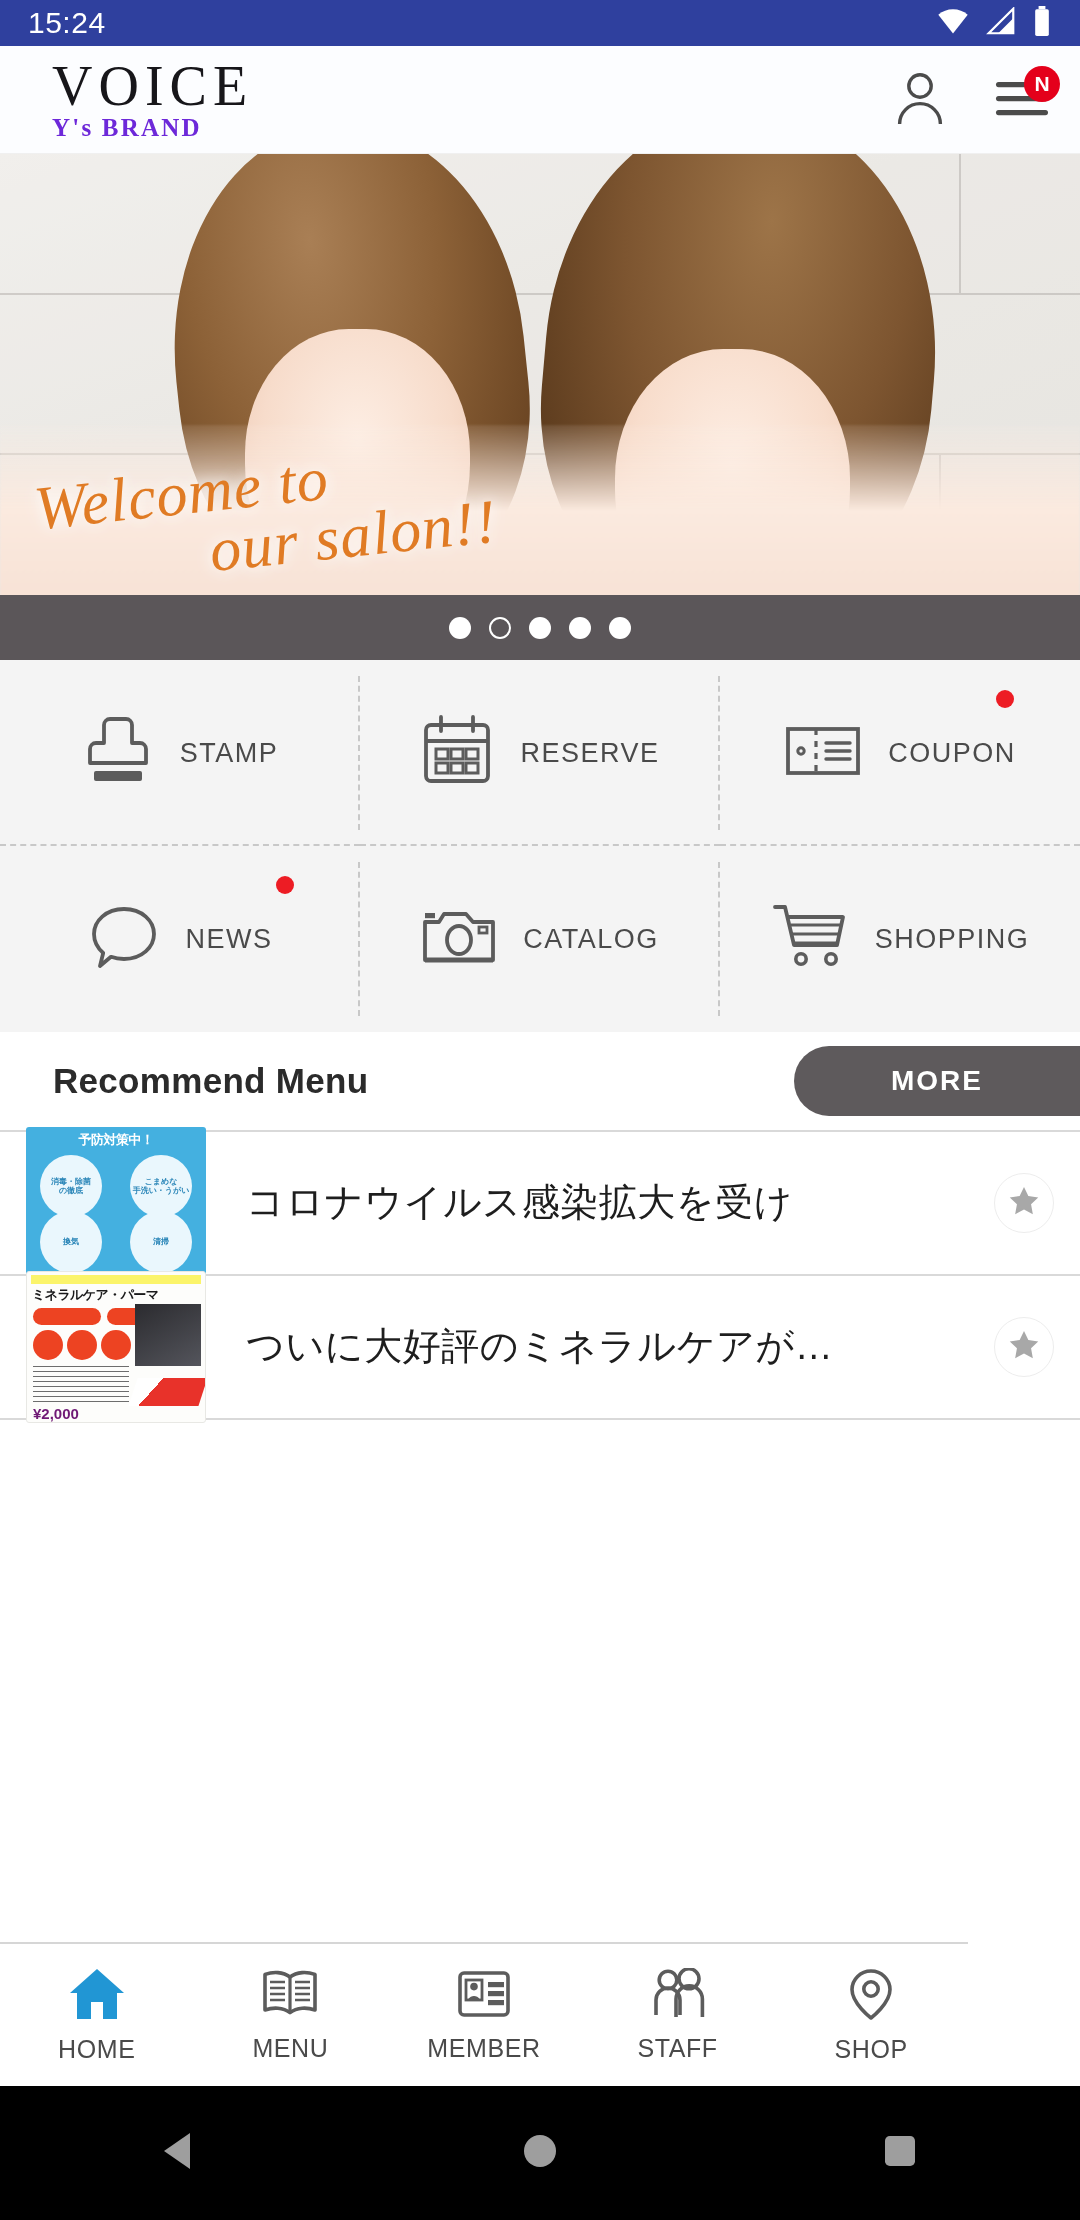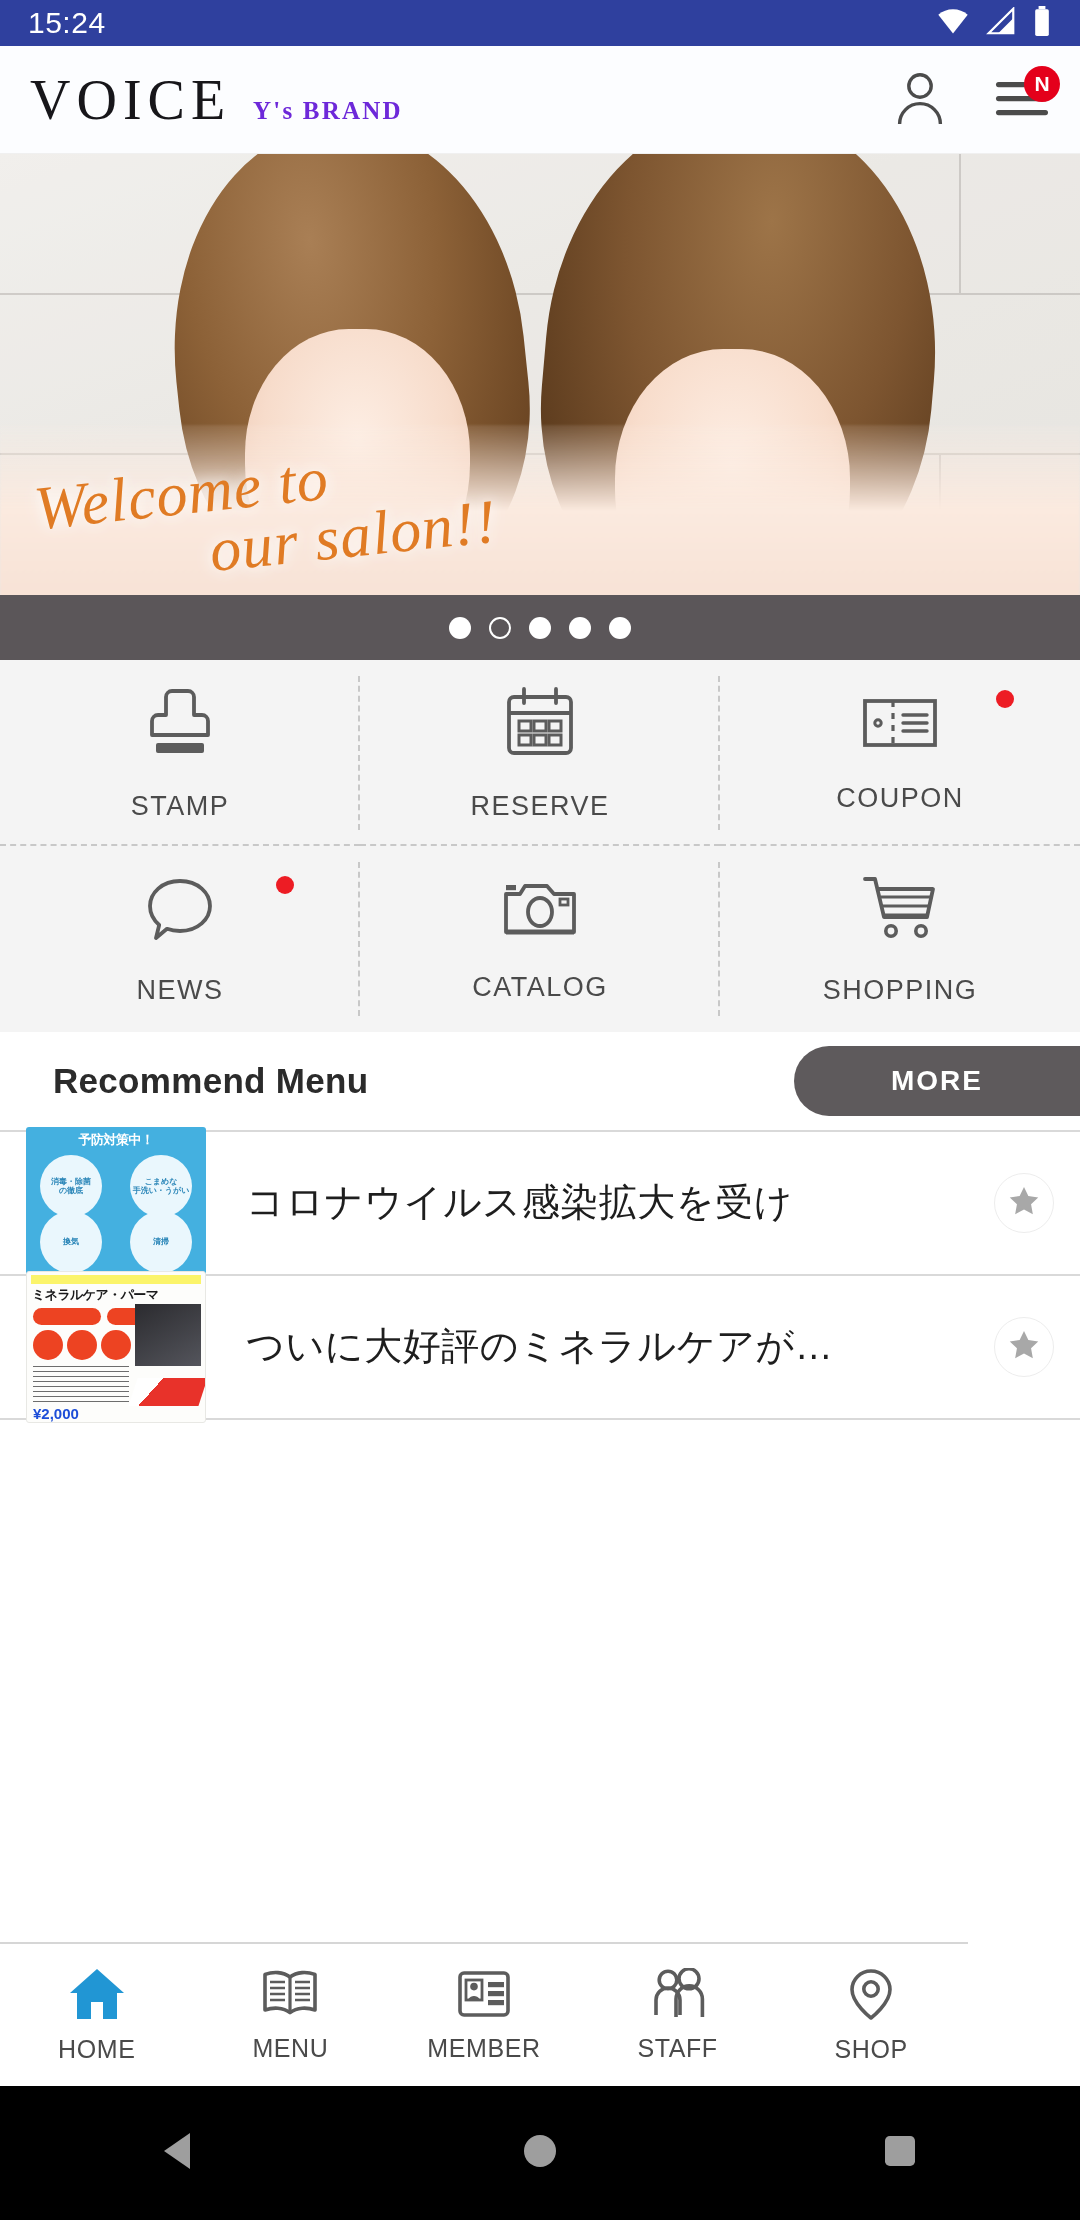--- a/index.html
+++ b/index.html
@@ -19,21 +19,21 @@
   }
   .status-time { font-size:30px; font-weight:400; letter-spacing:.5px; }
   .status-icons { margin-left:auto; display:flex; align-items:center; gap:16px; }
 
   
   .appbar {
     position:absolute; top:46px; left:0; width:1080px; height:108px;
     background:#fcfdff; display:flex; align-items:center;
     padding:0 30px; border-bottom:1px solid #f0f0f0;
   }
-  .logo-wrap { display:flex; align-items:baseline; }
+  .logo-wrap { display:flex; align-items:baseline;flex-direction:column; }
   .logo-main {
     font-family:"Liberation Serif", serif; font-size:56px; letter-spacing:6px;
     color:#17161a; line-height:1; position:relative;
   }
   .logo-sub {
     font-family:"Liberation Serif", serif; font-size:25px; letter-spacing:2.2px;
     color:#6d28d9; margin-left:22px; font-weight:700;
   }
   .appbar-actions { margin-left:auto; display:flex; align-items:center; gap:46px; }
   .icon-btn { position:relative; width:56px; height:56px;
@@ -99,21 +99,21 @@
   .dot { width:22px; height:22px; border-radius:50%; background:#fff; }
   .dot.hollow { background:transparent; border:2px solid #fff; }
 
   
   .grid {
     position:absolute; top:660px; left:0; width:1080px; height:372px;
     background:#f4f4f4; display:grid;
     grid-template-columns:repeat(3,1fr); grid-template-rows:repeat(2,1fr);
   }
   .cell {
-    position:relative; display:flex; flex-direction:column;
+    position:relative; display:flex; flex-direction:row;
     align-items:center; justify-content:center; gap:26px;
   }
   .cell::after {
     content:""; position:absolute; right:0; top:16px; bottom:16px;
     border-right:2px dashed #c8c8c8;
   }
   .cell:nth-child(3)::after, .cell:nth-child(6)::after { border:0; }
   .cell.rowline::before {
     content:""; position:absolute; left:0; right:0; bottom:0;
     border-bottom:2px dashed #c8c8c8;
@@ -184,21 +184,21 @@
   .th-perm .c3 { left:74px; } .th-perm .c4 { left:108px; }
   .th-perm .ph { position:absolute; right:4px; top:32px; width:66px; height:62px;
                  background:linear-gradient(150deg,#2b2b2f,#54555c); }
   .th-perm .tx { position:absolute; left:6px; top:94px; width:96px; height:36px;
                  background:repeating-linear-gradient(180deg,#6d6d6d 0 1px,transparent 1px 5px); }
   .th-perm .sw { position:absolute; right:2px; bottom:16px; width:70px; height:28px;
                  background:linear-gradient(120deg,#ffffff 30%,#e8322a 30%);
                  transform:skewX(-18deg); }
   .th-perm .pr { position:absolute; left:6px; bottom:0; font-size:15px;
                  font-weight:700; color:#2b2b2b; }
-  .th-perm .pr b { color:#1d4ed8;margin-top:32px; }
+  .th-perm .pr b { color:#701a75;margin-top:32px; }
 
   .row-title {
     margin-left:40px; font-size:38px; color:#1e1e1e; line-height:1.25;
     flex:1; letter-spacing:.5px;
   }
   .star-btn {
     width:60px; height:60px; border-radius:50%; background:#fff;
     border:1px solid #ededed; display:flex; align-items:center;
     justify-content:center; flex:none; margin-left:14px;
   }

